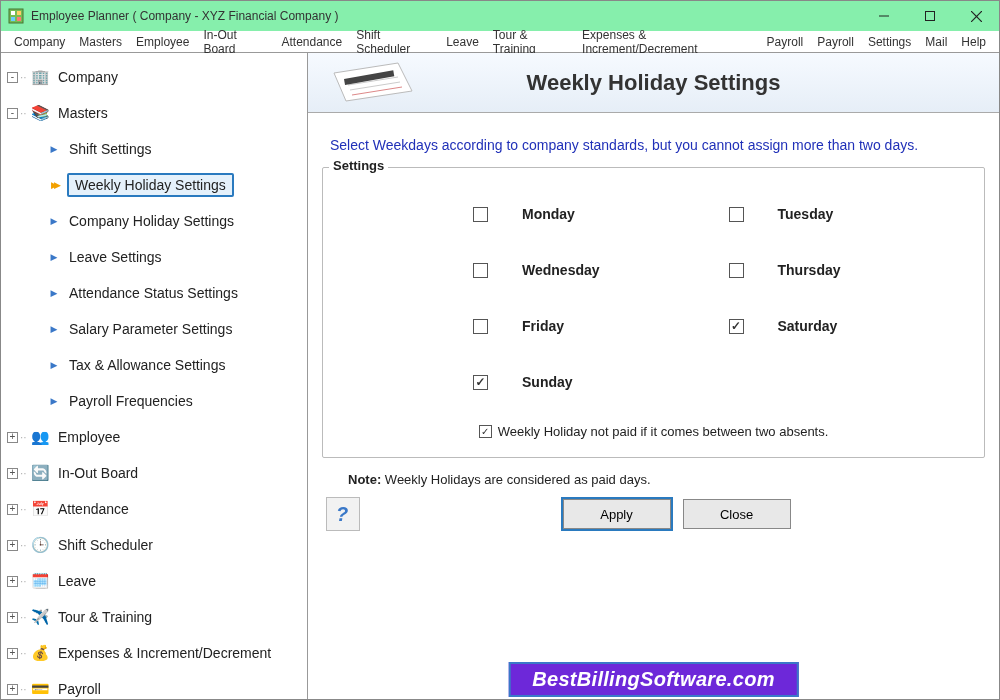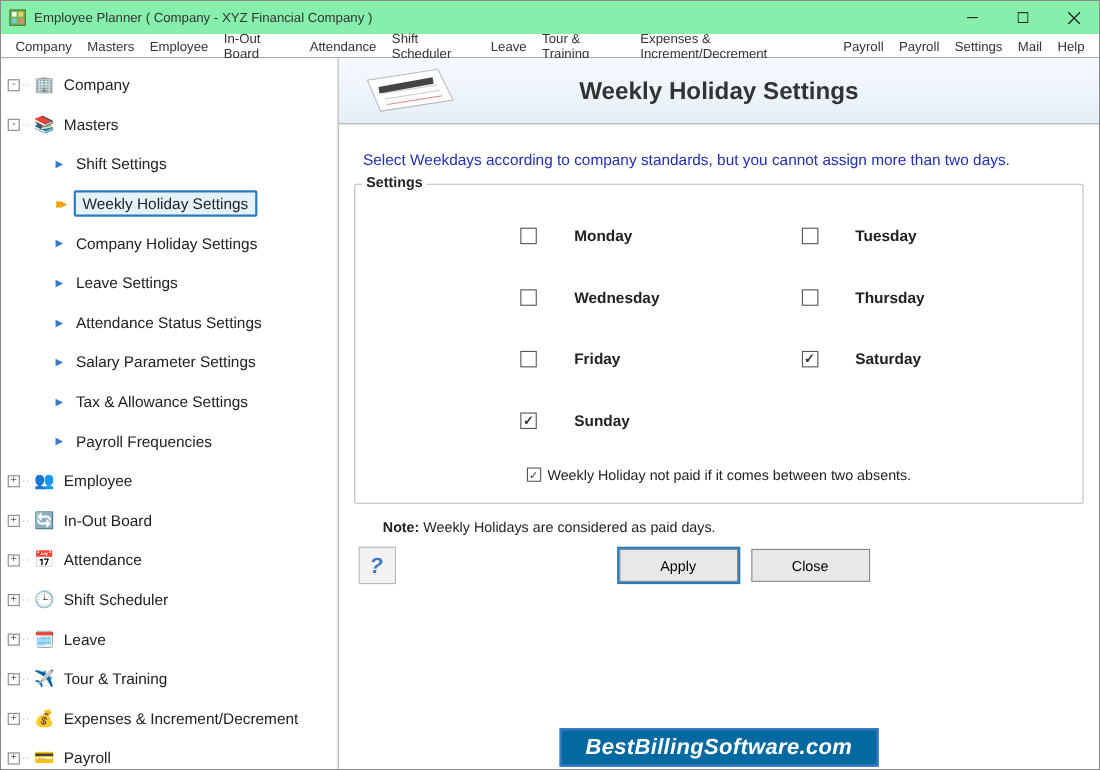--- a/index.html
+++ b/index.html
@@ -56,21 +56,21 @@
 
 .page-note { font-size: 13px; margin: 14px 15px 6px 40px; color: #222; }
 .page-note b { font-weight: bold; }
 .button-bar { display: flex; align-items: center; padding: 4px 18px 10px 18px; gap: 0; }
 .button-bar .help-btn { width: 34px; height: 34px; border: 1px solid #bbb; display: flex; align-items: center; justify-content: center; font-size: 20px; color: #3a78c8; cursor: pointer; background: #f2f2f2; }
 .button-bar .spacer { flex: 1; }
 .button-bar .btn { width: 108px; height: 30px; border: 1px solid #888; background: #e8e8e8; font-size: 13px; cursor: pointer; display: flex; align-items: center; justify-content: center; margin-left: 12px; }
 .button-bar .btn.primary { outline: 2px solid #2a7abf; outline-offset: 0; }
 
 
-.footer-banner { position: absolute; bottom: 2px; left: 50%; transform: translateX(-50%); background: #0369a1; color: #fff; border: 2px solid #3a78c8; font-size: 20px; padding: 4px 22px; font-style: italic; font-weight: bold; letter-spacing: .3px; }
+.footer-banner { position: absolute; bottom: 2px; left: 50%; transform: translateX(-50%); background: #6d28d9; color: #fff; border: 2px solid #3a78c8; font-size: 20px; padding: 4px 22px; font-style: italic; font-weight: bold; letter-spacing: .3px; }
 
 svg { display: block; }
 </style>
 </head>
 <body>
 
 <div class="titlebar">
   <span class="app-icon">
     <svg width="16" height="16">
         <rect x="1" y="1" width="14" height="14" fill="#7b5" stroke="#473"></rect>

